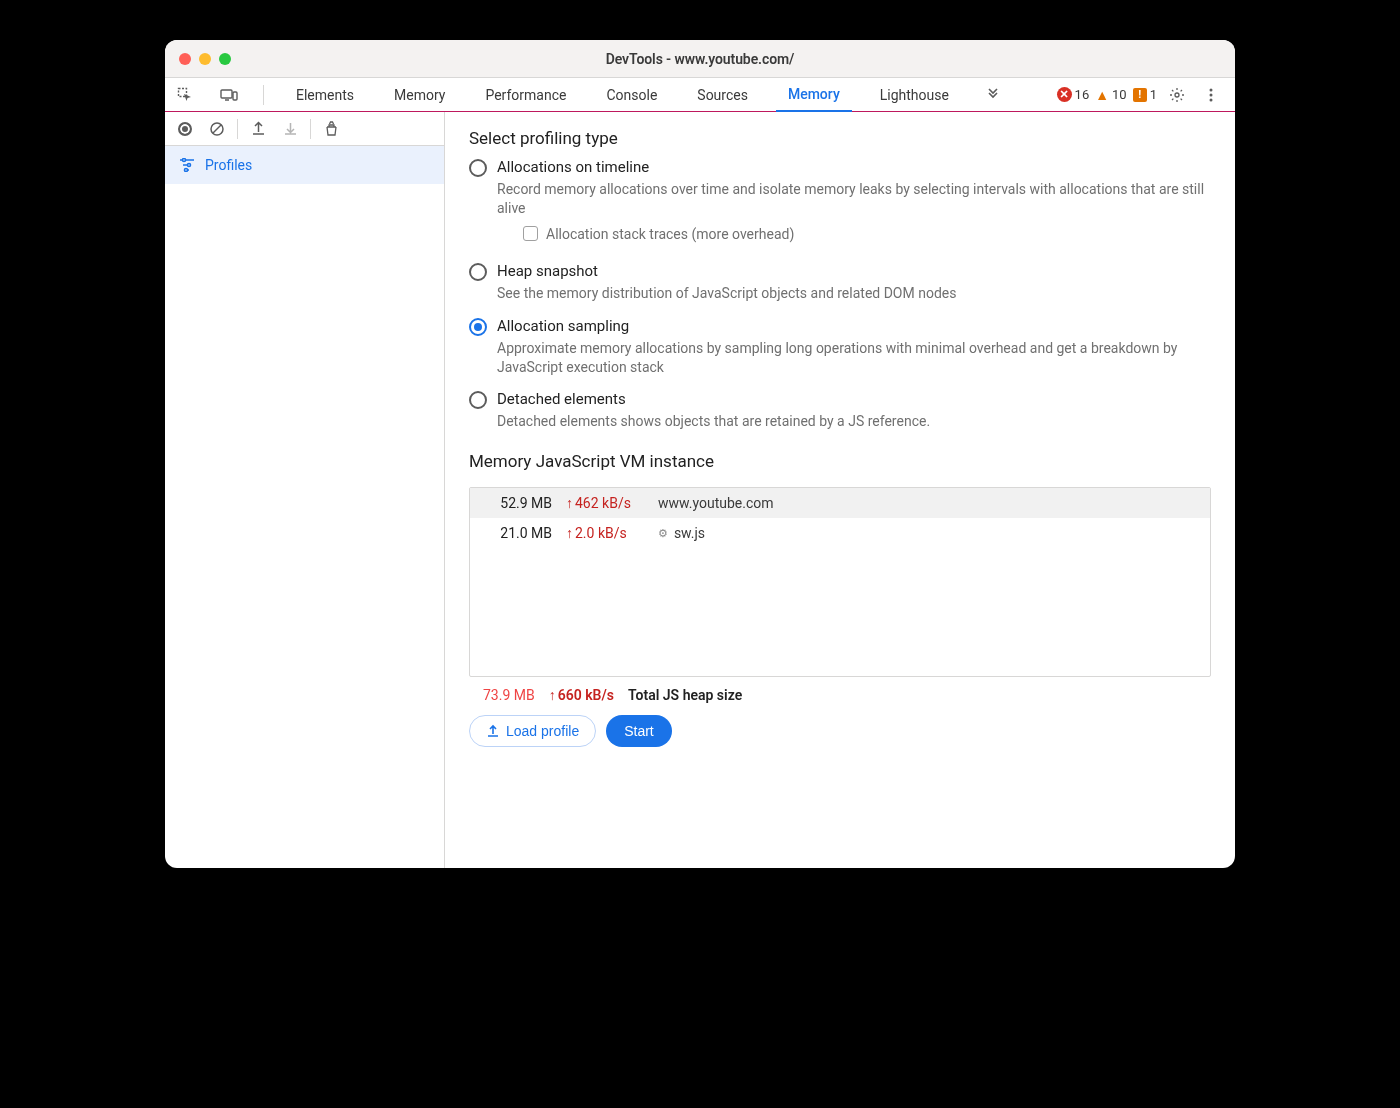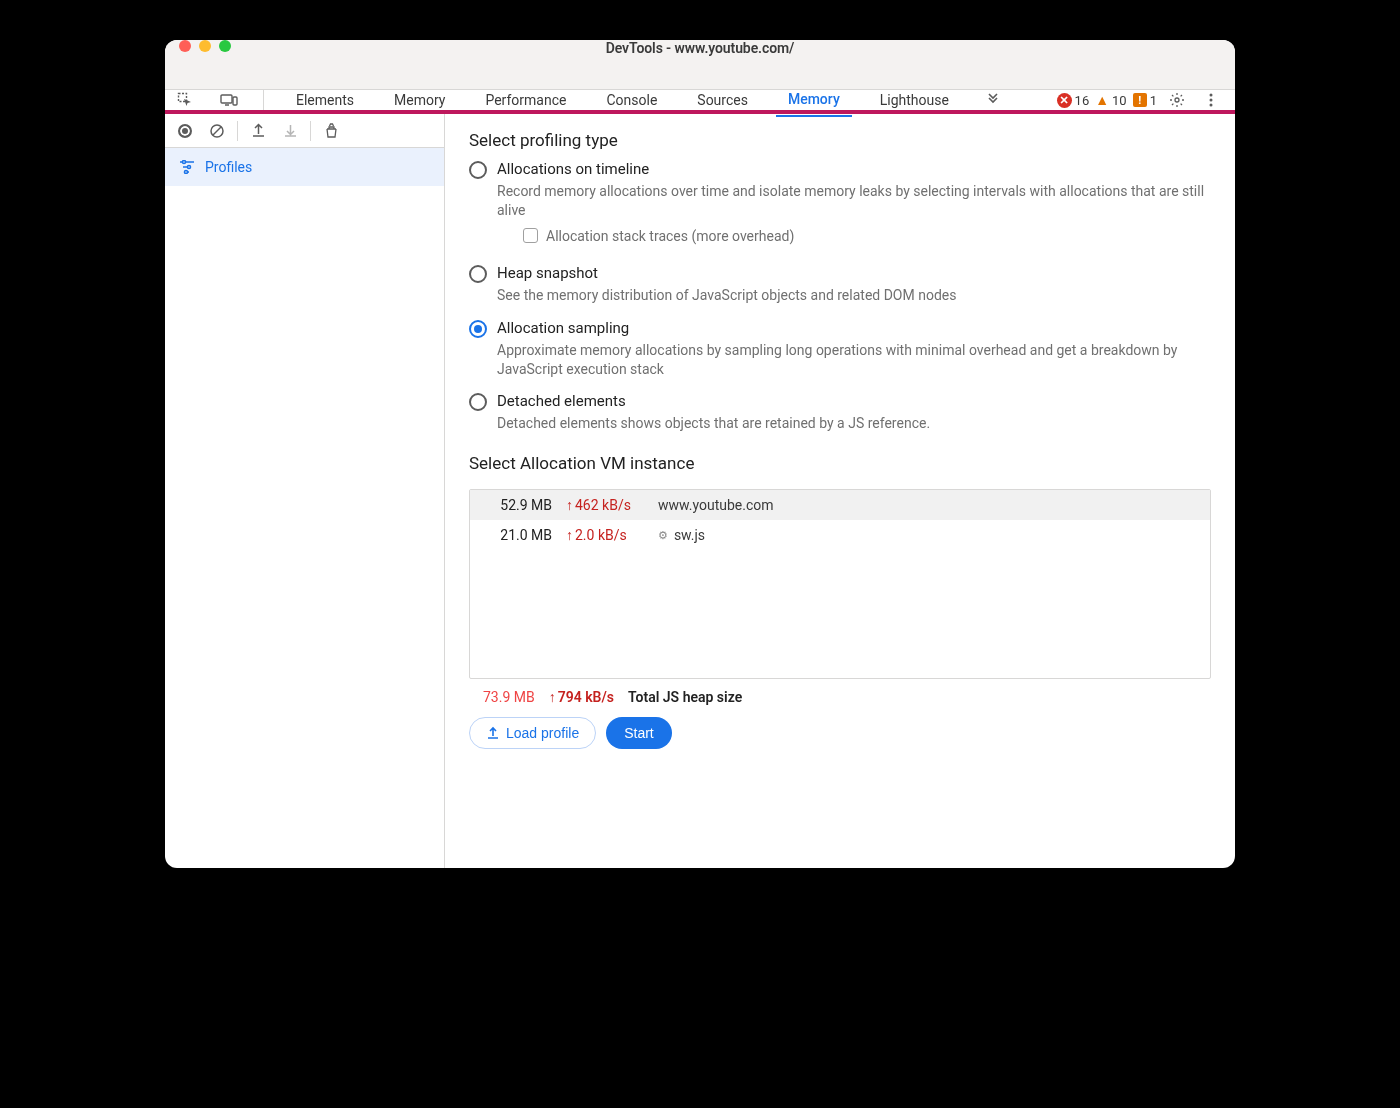--- a/index.html
+++ b/index.html
@@ -13,37 +13,37 @@
   .window {
     width: 1070px; height: 828px;
     background: #fff;
     border-radius: 12px;
     overflow: hidden;
     display: flex; flex-direction: column;
     box-shadow: 0 20px 60px rgba(0,0,0,.5);
   }
   
   .titlebar {
-    height: 50px;
+    height: 38px;
     background: #f4f2f1;
     border-bottom: 1px solid #d8d7d6;
-    display: flex; 
+    display: flex; align-items: center;
     position: relative;
   }
   .traffic { display:flex; gap:8px; padding-left:14px; }
   .dot { width:12px; height:12px; border-radius:50%; }
   .dot.r{background:#ff5f57;} .dot.y{background:#febc2e;} .dot.g{background:#28c840;}
   .titlebar .title {
     position:absolute; left:0; right:0; text-align:center;
     font-size:14px; font-weight:600; color:#3a3a3a; letter-spacing:-0.1px;
   }
   
   .tabstrip {
-    height: 24px;
-    border-bottom: 4px solid #be185d;
+    height: 34px;
+    border-bottom: 1px solid #be185d;
     display:flex; align-items:center;
     padding: 0 6px;
     gap: 16px;
   }
   .ts-icon { width:28px; height:28px; display:flex; align-items:center; justify-content:center; color:#5c5c5c; cursor:pointer; }
   .ts-sep { width:1px; height:20px; background:#d8d7d6; margin:0 4px; }
   .tab { padding: 0 12px; height:34px; display:flex; align-items:center; font-size:14px; color:#3a3a3a; cursor:pointer; }
   .tab.active { color:#1a73e8; border-bottom:2px solid #1a73e8; font-weight:500; }
   .ts-right { margin-left:auto; display:flex; align-items:center; gap:6px; padding-right:4px; }
   .badge { display:flex; align-items:center; gap:3px; font-size:13px; color:#3a3a3a; }
@@ -236,39 +236,39 @@
       </label>
 
       <label class="opt">
         <input type="radio" name="ptype" class="radio" style="">
         <div class="opt-body">
           <div class="opt-title">Detached elements</div>
           <div class="opt-desc">Detached elements shows objects that are retained by a JS reference.</div>
         </div>
       </label>
 
-      <div class="section-h" style="margin-top:6px;">Select Allocation VM instance</div>
+      <div class="section-h" style="margin-top:6px;">Memory JavaScript VM instance</div>
       <div class="vm-box" id="vm-box">
           <div class="vm-row sel">
             <span class="vm-size">52.9 MB</span>
             <span class="vm-rate"><span class="arw">↑</span>462 kB/s</span>
             <span class="vm-name">www.youtube.com</span>
           </div>
           <div class="vm-row">
             <span class="vm-size">21.0 MB</span>
             <span class="vm-rate"><span class="arw">↑</span>2.0 kB/s</span>
             <span class="vm-name"><span class="tiny-gear">⚙</span>sw.js</span>
           </div>
         </div>
 
       <div class="total-row">
         <span class="total-size">73.9 MB</span>
         <span class="total-rate">
             <span class="arw">↑</span>
-            <span>794 kB/s</span>
+            <span>660 kB/s</span>
           </span>
         <span class="total-lbl">Total JS heap size</span>
       </div>
 
       <div class="action-row">
         <button class="btn btn-outline">
           <svg width="14" height="14" viewBox="0 0 14 14" fill="none" stroke="currentColor" stroke-width="1.6">
               <path d="M7 10V2M4 5l3-3 3 3M2 12h10"></path>
             </svg>
           <span>Load profile</span>

